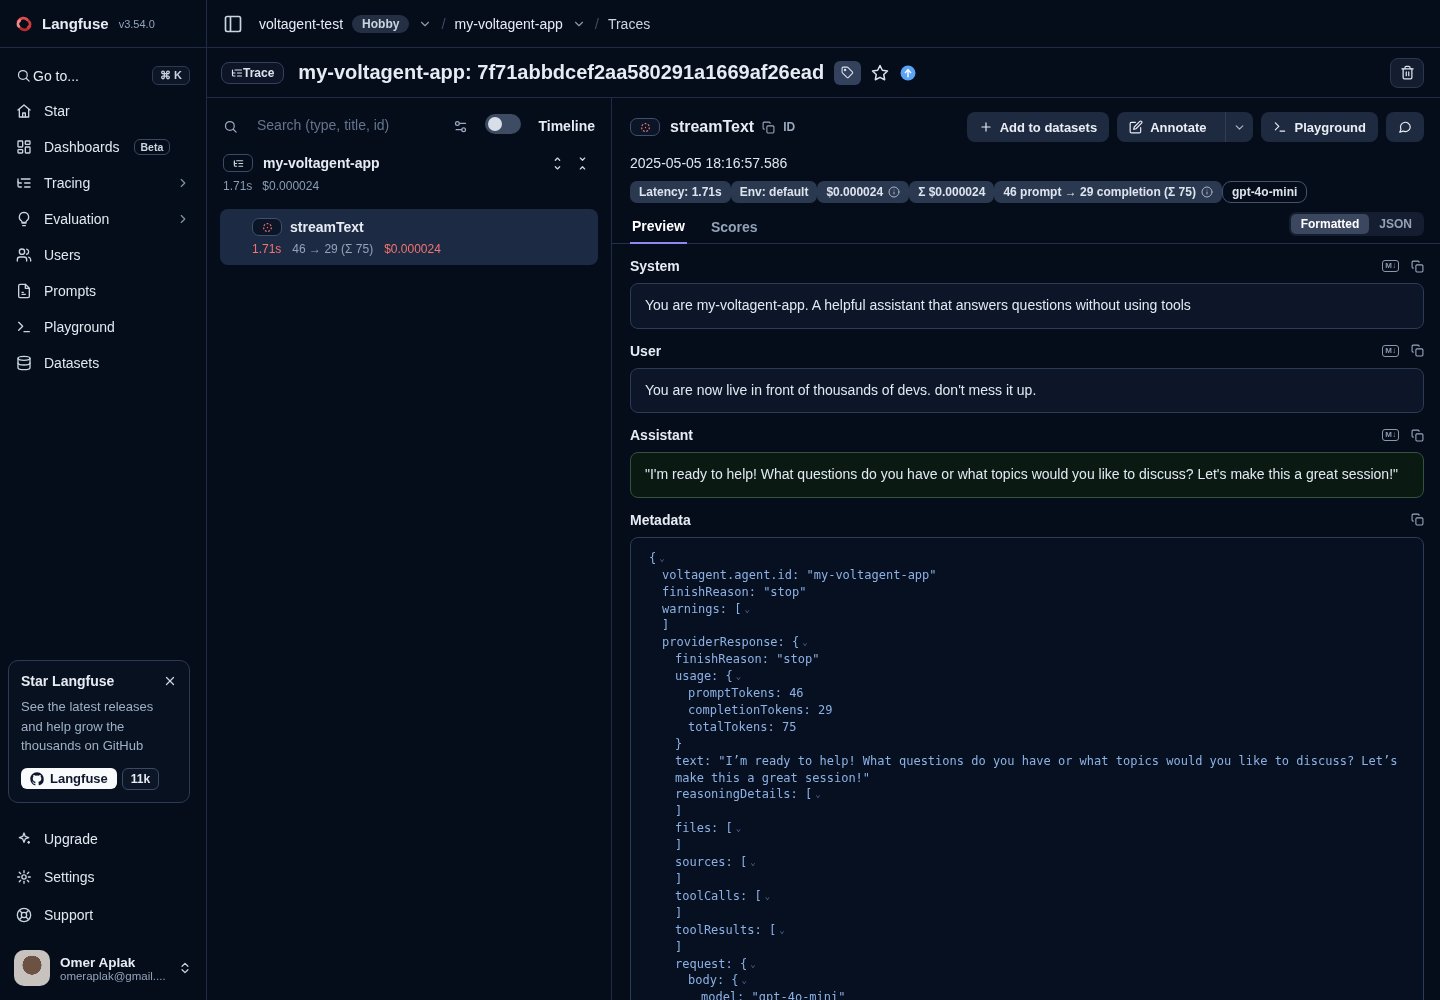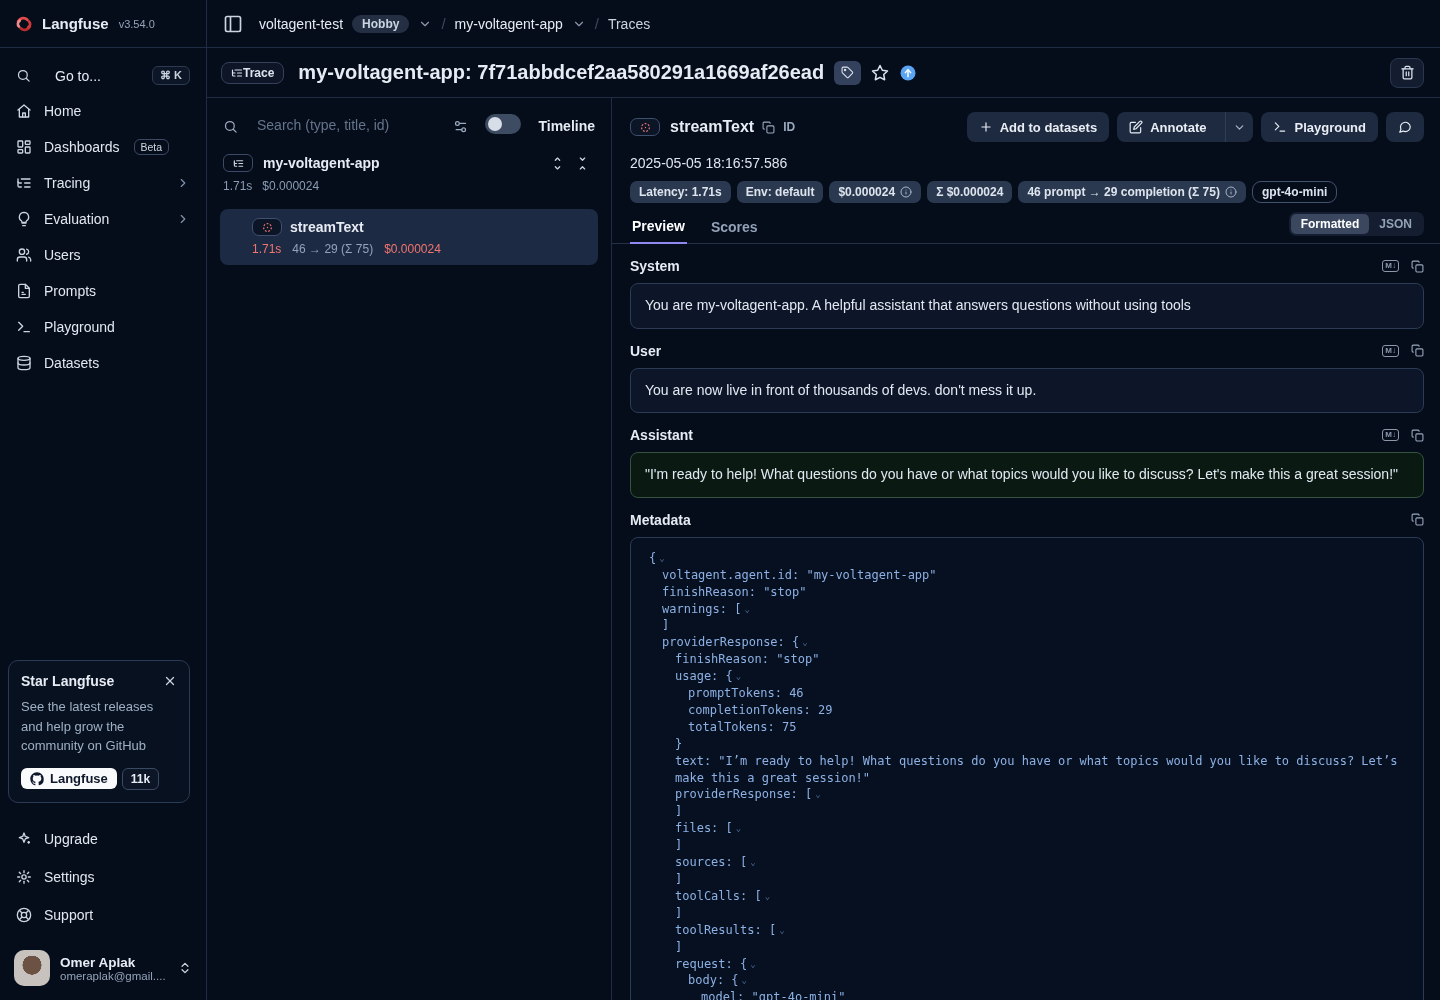--- a/index.html
+++ b/index.html
@@ -15,27 +15,27 @@
        font-family:"Liberation Sans",sans-serif;-webkit-font-smoothing:antialiased}
   .i{width:16px;height:16px;flex:none}
   svg{display:block}
 
   
   .sidebar{position:absolute;left:0;top:0;width:207px;height:1000px;border-right:1px solid var(--border)}
   .sb-header{height:48px;display:flex;align-items:center;gap:8px;padding:0 14px;border-bottom:1px solid var(--border)}
   .sb-logo{width:20px;height:20px}
   .sb-name{font-size:15px;font-weight:700}
   .sb-ver{font-size:11px;color:var(--muted);margin-left:2px}
-  .goto-row{display:flex;align-items:center;gap:24px;margin:18px 12px 8px;padding:0 4px;font-size:14px;cursor:pointer}
+  .goto-row{display:flex;align-items:center;gap:2px;margin:18px 12px 8px;padding:0 4px;font-size:14px;cursor:pointer}
   .goto-row .i{width:15px;height:15px;color:#cbd5e1}
   .kbd{margin-left:auto;border:1px solid #2c3a52;border-radius:6px;padding:2px 7px;font-size:11px;font-weight:700;color:#cbd5e1;background:#0c1627}
   .nav-item{display:flex;align-items:center;gap:12px;height:36px;padding:0 16px;font-size:14px;color:#e2e8f0;cursor:pointer}
   .nav-item .i{color:#cbd5e1}
   .nav-item .chev{margin-left:auto;width:14px;height:14px;color:#8093ab}
-  .beta{border:1px solid #3a4a63;border-radius:6px;font-size:10.5px;font-weight:400;padding:1px 6px;color:#cbd5e1;margin-left:2px}
+  .beta{border:1px solid #3a4a63;border-radius:6px;font-size:10.5px;font-weight:700;padding:1px 6px;color:#cbd5e1;margin-left:2px}
   .star-card{position:absolute;left:8px;right:16px;top:660px;border:1px solid #2b3a55;border-radius:10px;padding:12px;background:var(--bg2)}
   .star-head{display:flex;align-items:center;font-size:14px;font-weight:700}
   .star-close{margin-left:auto;width:14px;height:14px;color:#cbd5e1;cursor:pointer}
   .star-body{margin-top:8px;font-size:13px;line-height:1.5;color:#9fb0c4}
   .gh-row{margin-top:12px;display:flex;align-items:center;gap:5px}
   .gh-btn{display:inline-flex;align-items:center;gap:6px;background:#f8fafc;color:#0f172a;border-radius:6px;padding:3px 9px;font-size:13px;font-weight:700;cursor:pointer}
   .gh-btn .i{width:14px;height:14px}
   .gh-count{border:1px solid #3a4a63;border-radius:6px;background:#0c1627;color:#e7ecf4;font-size:12px;font-weight:700;padding:3px 8px}
   .sb-footer{position:absolute;left:0;right:0;top:820px}
   .sb-footer .nav-item{height:38px}
@@ -104,21 +104,21 @@
   .actions{margin-left:auto;display:flex;align-items:center;gap:8px}
   .btn{height:30px;border-radius:8px;background:var(--btn);display:inline-flex;align-items:center;gap:7px;
        padding:0 12px;font-size:13px;font-weight:600;color:#e9eef5;cursor:pointer;white-space:nowrap}
   .btn .i{width:14px;height:14px}
   .btn-split{padding:0}
   .btn-split .main{display:inline-flex;align-items:center;gap:7px;padding:0 12px;height:100%}
   .btn-split .caret{display:inline-flex;align-items:center;justify-content:center;width:28px;height:100%;border-left:1px solid #2f3d59}
   .btn-split .caret .i{width:13px;height:13px;color:#aab8cc}
   .chatbtn{width:38px;height:30px;padding:0;justify-content:center}
   .timestamp{padding:13px 18px 0;font-size:14px;color:#dfe6ef}
-  .badges{display:flex;gap:6px;padding:10px 18px 0}
+  .badges{display:flex;padding:10px 18px 0}
   .badge{background:var(--badge);border-radius:7px;padding:3px 9px;font-size:12px;font-weight:600;color:#dde4ee;
          display:inline-flex;align-items:center;gap:5px;white-space:nowrap}
   .badge .i{width:12px;height:12px;color:#a9b7cb}
   .badge.outline{background:transparent;border:1px solid #42526e;border-radius:9px}
   .tabsrow{display:flex;align-items:flex-end;padding:9px 16px 0 18px;border-bottom:1px solid #223048}
   .tab{font-size:14px;font-weight:600;color:#93a2b7;padding:6px 2px 8px;margin-right:22px;cursor:pointer}
   .tab.active{color:#fff;border-bottom:2.5px solid var(--purple);margin-bottom:-1px}
   .fmt-toggle{margin-left:auto;margin-bottom:7px;background:#141e30;border-radius:7px;padding:2px;display:flex}
   .fmt-seg{font-size:12px;font-weight:600;padding:3px 10px;border-radius:5px;color:#93a2b7;cursor:pointer}
   .fmt-seg.active{background:#3a475f;color:#fff}
@@ -158,21 +158,21 @@
     <span class="kbd">⌘ K</span>
   </div>
 
   <nav>
     <div class="nav-item">
       <svg class="i" viewBox="0 0 24 24" fill="none" stroke="currentColor" stroke-width="2" stroke-linecap="round" stroke-linejoin="round">
           <path d="m3 10.5 9-7.5 9 7.5"></path>
           <path d="M5 9.5V21h14V9.5"></path>
           <path d="M10 21v-6h4v6"></path>
         </svg>
-      <span>Home</span>
+      <span>Star</span>
     </div>
     <div class="nav-item">
       <svg class="i" viewBox="0 0 24 24" fill="none" stroke="currentColor" stroke-width="2">
           <rect x="3" y="3" width="7" height="9" rx="1"></rect>
           <rect x="14" y="3" width="7" height="5" rx="1"></rect>
           <rect x="14" y="12" width="7" height="9" rx="1"></rect>
           <rect x="3" y="16" width="7" height="5" rx="1"></rect>
         </svg>
       <span>Dashboards</span>
       <span class="beta">Beta</span>
@@ -237,21 +237,21 @@
   </nav>
 
   <div class="star-card">
     <div class="star-head">
       <span>Star Langfuse</span>
       <svg class="star-close" viewBox="0 0 24 24" fill="none" stroke="currentColor" stroke-width="2.2" stroke-linecap="round">
           <path d="M18 6 6 18"></path>
           <path d="m6 6 12 12"></path>
         </svg>
     </div>
-    <div class="star-body">See the latest releases and help grow the community on GitHub</div>
+    <div class="star-body">See the latest releases and help grow the thousands on GitHub</div>
     <div class="gh-row">
       <span class="gh-btn">
         <svg class="i" viewBox="0 0 24 24" fill="currentColor">
             <path d="M12 .5C5.65.5.5 5.65.5 12c0 5.08 3.29 9.39 7.86 10.91.58.11.79-.25.79-.56v-2.17c-3.2.7-3.87-1.37-3.87-1.37-.52-1.33-1.28-1.69-1.28-1.69-1.04-.71.08-.7.08-.7 1.15.08 1.76 1.19 1.76 1.19 1.03 1.76 2.69 1.25 3.35.96.1-.75.4-1.25.72-1.54-2.55-.29-5.24-1.28-5.24-5.68 0-1.26.45-2.28 1.19-3.09-.12-.29-.52-1.47.11-3.05 0 0 .97-.31 3.18 1.18a11 11 0 0 1 5.8 0c2.2-1.49 3.17-1.18 3.17-1.18.63 1.58.23 2.76.11 3.05.74.81 1.19 1.83 1.19 3.09 0 4.41-2.69 5.38-5.25 5.67.41.35.77 1.04.77 2.1v3.12c0 .31.21.68.8.56A10.52 10.52 0 0 0 23.5 12C23.5 5.65 18.35.5 12 .5z"></path>
           </svg>
         <span>Langfuse</span>
       </span>
       <span class="gh-count">11k</span>
     </div>
   </div>
@@ -573,21 +573,21 @@
         <div class="json-line" style="padding-left: 25px;"><span>warnings: [</span><span class="jchev">⌄</span></div>
         <div class="json-line" style="padding-left: 25px;"><span>]</span></div>
         <div class="json-line" style="padding-left: 25px;"><span>providerResponse: {</span><span class="jchev">⌄</span></div>
         <div class="json-line" style="padding-left: 38px;"><span>finishReason: "stop"</span></div>
         <div class="json-line" style="padding-left: 38px;"><span>usage: {</span><span class="jchev">⌄</span></div>
         <div class="json-line" style="padding-left: 51px;"><span>promptTokens: 46</span></div>
         <div class="json-line" style="padding-left: 51px;"><span>completionTokens: 29</span></div>
         <div class="json-line" style="padding-left: 51px;"><span>totalTokens: 75</span></div>
         <div class="json-line" style="padding-left: 38px;"><span>}</span></div>
         <div class="json-line" style="padding-left: 38px;"><span>text: "I’m ready to help! What questions do you have or what topics would you like to discuss? Let’s make this a great session!"</span></div>
-        <div class="json-line" style="padding-left: 38px;"><span>providerResponse: [</span><span class="jchev">⌄</span></div>
+        <div class="json-line" style="padding-left: 38px;"><span>reasoningDetails: [</span><span class="jchev">⌄</span></div>
         <div class="json-line" style="padding-left: 38px;"><span>]</span></div>
         <div class="json-line" style="padding-left: 38px;"><span>files: [</span><span class="jchev">⌄</span></div>
         <div class="json-line" style="padding-left: 38px;"><span>]</span></div>
         <div class="json-line" style="padding-left: 38px;"><span>sources: [</span><span class="jchev">⌄</span></div>
         <div class="json-line" style="padding-left: 38px;"><span>]</span></div>
         <div class="json-line" style="padding-left: 38px;"><span>toolCalls: [</span><span class="jchev">⌄</span></div>
         <div class="json-line" style="padding-left: 38px;"><span>]</span></div>
         <div class="json-line" style="padding-left: 38px;"><span>toolResults: [</span><span class="jchev">⌄</span></div>
         <div class="json-line" style="padding-left: 38px;"><span>]</span></div>
         <div class="json-line" style="padding-left: 38px;"><span>request: {</span><span class="jchev">⌄</span></div>

